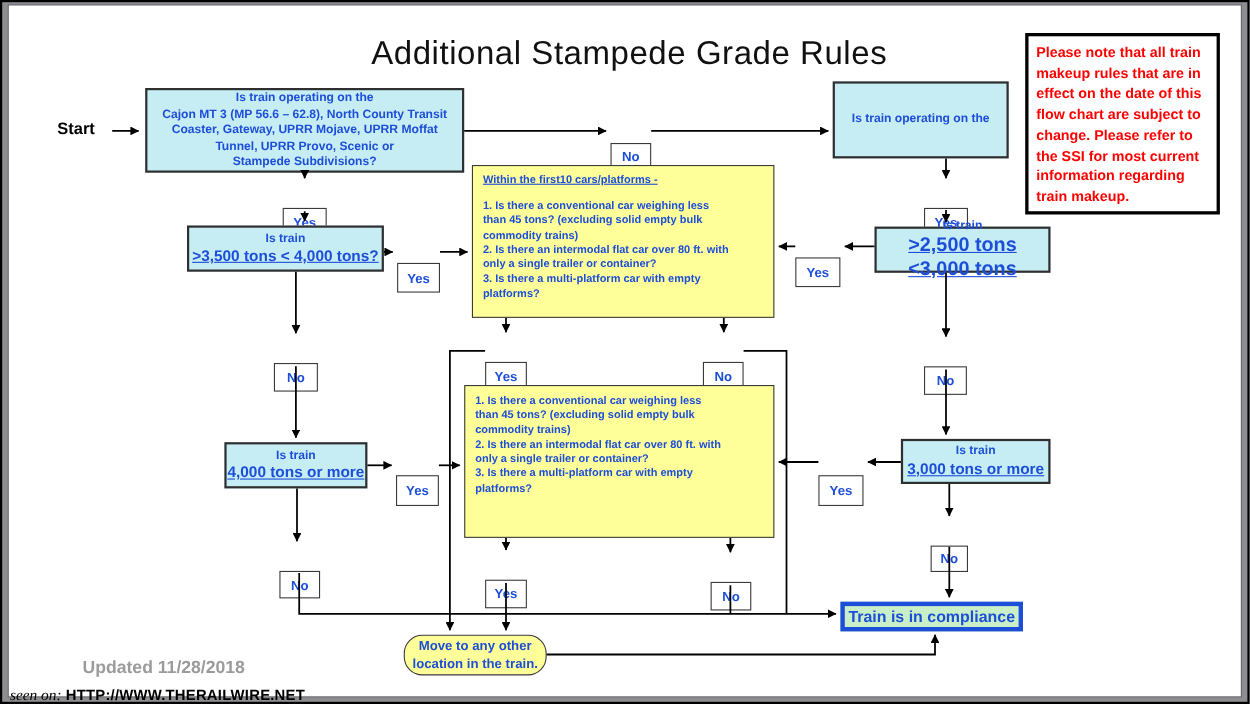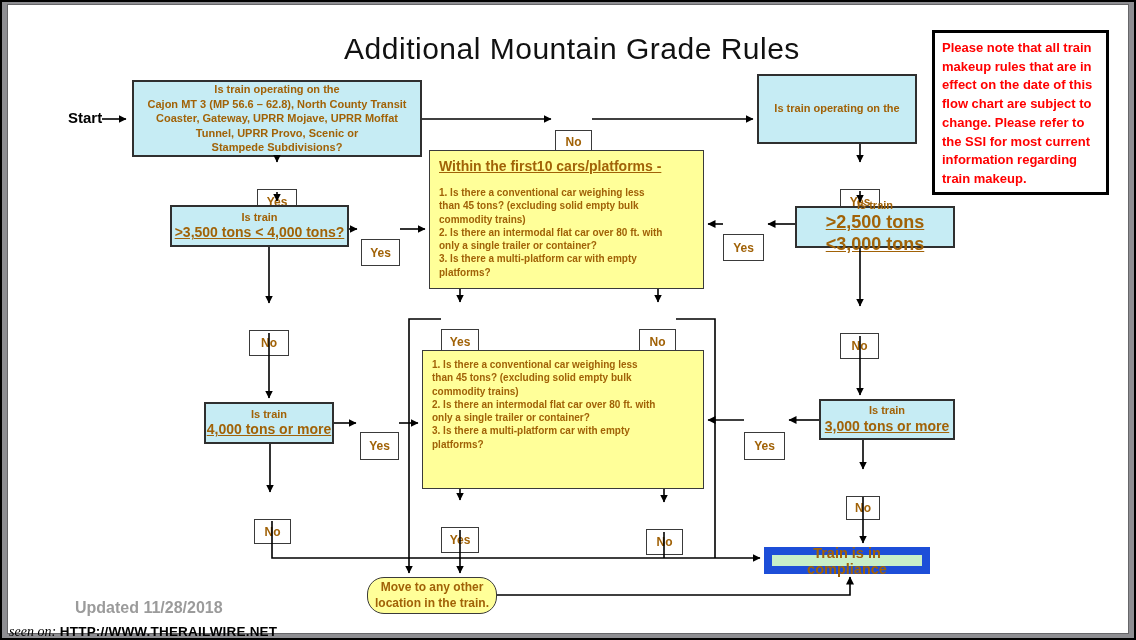--- a/index.html
+++ b/index.html
@@ -4,32 +4,32 @@
 <style>
   html,body{margin:0;padding:0;}
   body{font-family:"Liberation Sans","DejaVu Sans",sans-serif;}
   #stage{position:relative;width:1136px;height:640px;background:#8e8e92;
          border:2px solid #000;box-sizing:border-box;overflow:hidden;}
   #page{position:absolute;left:6px;top:3px;width:1120px;height:628px;background:#fff;
         box-shadow:0 0 0 1px rgba(0,0,0,0.28);}
   .abs{position:absolute;box-sizing:border-box;}
   svg.wires{position:absolute;left:0;top:0;width:1136px;height:640px;pointer-events:none;z-index:3;}
   .node{position:absolute;box-sizing:border-box;display:flex;flex-direction:column;
-        align-items:center;justify-content:center;text-align:center;z-index:2;color:#a16207;}
+        align-items:center;justify-content:center;text-align:center;z-index:2;color:#1d4ed8;}
   .cyan{background:#c6ecf4;border:2px solid #2f2f2f;}
   .yellow{background:#ffff99;border:1.5px solid #3a3a3a;}
-  .green{background:#c8efc8;border:8px solid #1d4ed8;}
+  .green{background:#c8efc8;border:4px solid #1d4ed8;}
   .small-box{background:#fff;border:1.5px solid #3a3a3a;font-weight:bold;font-size:12px;margin-top:23px;}
   .preline{white-space:pre-line;}
   .b{font-weight:bold;}
   .title{font-size:30px;color:#111;text-align:center;letter-spacing:0.5px;z-index:2;}
   .note{background:#fff;border:3px solid #000;color:#ff0000;font-weight:bold;font-size:13px;
         line-height:1.44;text-align:left;padding:6px 7px;z-index:2;white-space:pre-line;}
   .yellow-big{align-items:flex-start;justify-content:flex-start;text-align:left;padding:7px 9px;}
-  .yellow-big .hd{font-size:14px;font-weight:bold;text-decoration:underline;margin-bottom:12px;}
+  .yellow-big .hd{font-size:10px;font-weight:bold;text-decoration:underline;margin-bottom:12px;}
   .yellow-big .bd{font-size:10px;font-weight:bold;line-height:1.33;}
   .line1{font-size:11px;font-weight:bold;line-height:1.25;}
   .line2{font-size:14px;font-weight:bold;text-decoration:underline;line-height:1.2;}
   .wm-gray{color:#9b9b9b;font-size:16px;font-weight:bold;z-index:2;}
   .wm-black{color:#000;font-size:13.5px;z-index:4;}
   .wm-black .pre{font-style:italic;font-family:"Liberation Serif",serif;font-size:14px;}
   .wm-black .url{font-weight:bold;letter-spacing:0.2px;}
 </style>
 </head>
 <body>
@@ -72,32 +72,32 @@
       <path d="M458,528 L458,571" marker-end="url(#ar)"></path>
       <path d="M662,530 L662,556"></path>
       <path d="M268,442 L268,490" marker-end="url(#ar)"></path>
       <path d="M270,519 L270,556 L758,556" marker-end="url(#ar)"></path>
       <path d="M861,438 L861,467" marker-end="url(#ar)"></path>
       <path d="M861,495 L861,541" marker-end="url(#ar)"></path>
       <path d="M495,593 L848,593 L848,575" marker-end="url(#ar)"></path>
     </g>
   </svg>
 
-  <div class="abs title" style="left:278px;top:30px;width:584px;">Additional Mountain Grade Rules</div>
+  <div class="abs title" style="left:278px;top:30px;width:584px;">Additional Stampede Grade Rules</div>
 
   <div class="abs note" style="left:930px;top:28px;width:177px;height:165px;">Please note that all train
 makeup rules that are in
 effect on the date of this
 flow chart are subject to
 change.  Please refer to
 the SSI for most current
 information regarding
 train makeup.</div>
 
-  <div class="abs b" style="left:66px;top:107px;font-size:15px;z-index:2;">Start</div>
+  <div class="abs b" style="left:50px;top:107px;font-size:15px;z-index:2;">Start</div>
 
   <div class="node cyan" style="left:130px;top:78px;width:290px;height:77px;">
     <div class="preline" style="font-size:11px;font-weight:bold;line-height:1.33;">Is train operating on the
 Cajon MT 3 (MP 56.6 – 62.8), North County Transit
 Coaster, Gateway, UPRR Mojave, UPRR Moffat
 Tunnel, UPRR Provo, Scenic or
 Stampede Subdivisions?</div>
   </div>
 
   <div class="node small-box" style="left:255px;top:164px;width:40px;height:26px;">Yes</div>

